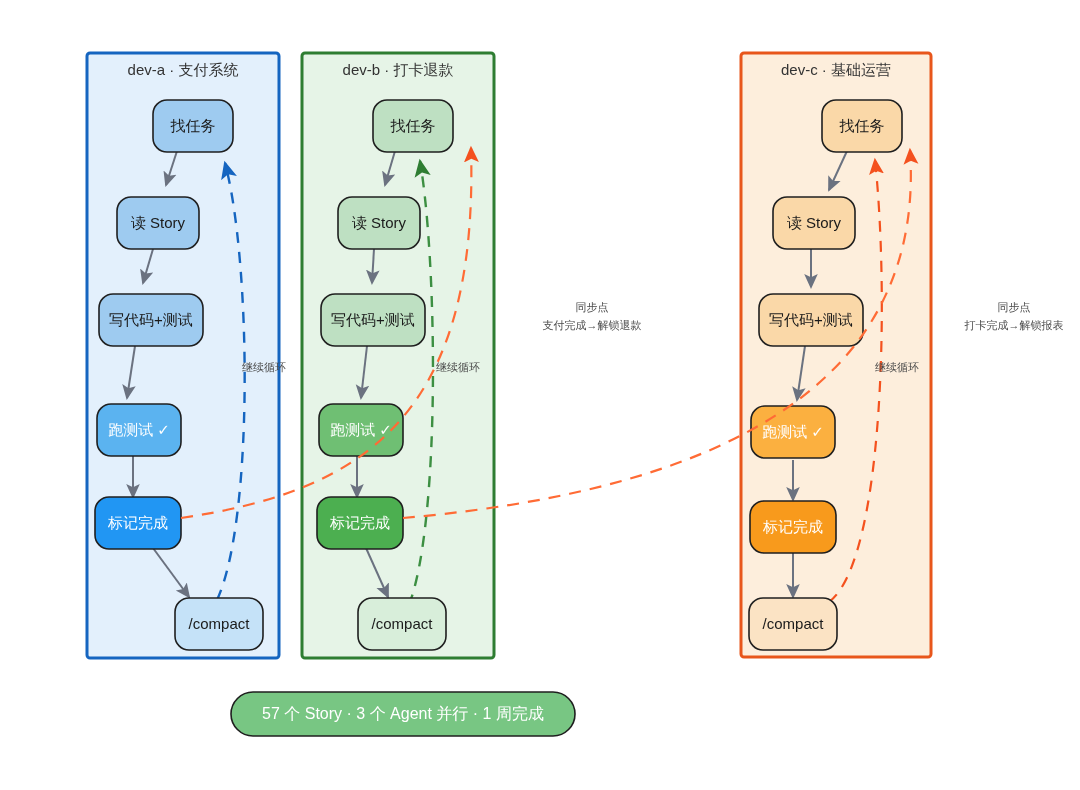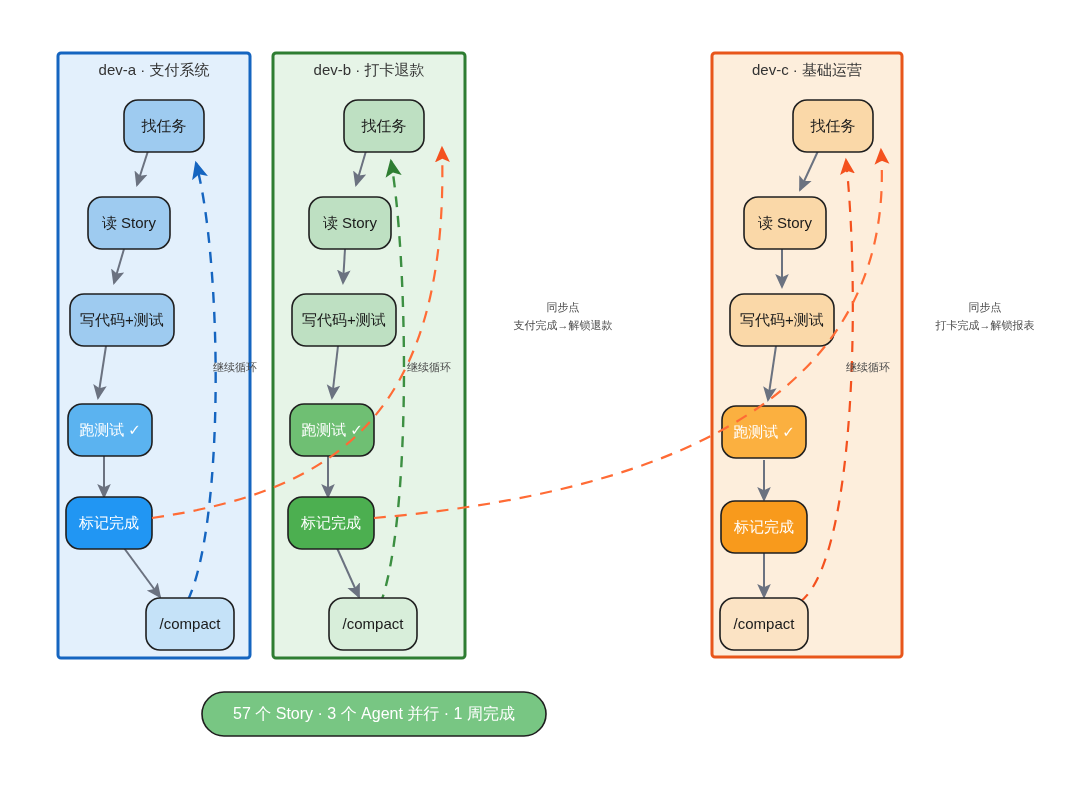--- a/index.html
+++ b/index.html
@@ -2,21 +2,21 @@
 <html><head>
 <meta charset="utf-8">
 <style>
   html,body{margin:0;padding:0;}
   body{
     width:1080px;height:790px;
     background:#ffffff;
     font-family:"Liberation Sans","DejaVu Sans",sans-serif;
     overflow:hidden;
   }
-  #stage{position:relative;width:1036px;height:790px;}
+  #stage{position:relative;width:1036px;height:790px;margin-left:29px;}
   svg#diagram{position:absolute;left:0;top:0;width:1080px;height:790px;}
   .panel-title{font-size:15px;fill:#333333;text-anchor:middle;dominant-baseline:middle;}
   .node-label{font-size:15px;text-anchor:middle;dominant-baseline:middle;}
   .node-label.dark{fill:#1a1a1a;}
   .node-label.light{fill:#ffffff;}
   .edge-label{font-size:11px;fill:#4a4a4a;text-anchor:middle;dominant-baseline:middle;}
   .sync-label{font-size:11px;fill:#4a4a4a;text-anchor:middle;dominant-baseline:middle;}
   .banner-label{font-size:16px;fill:#ffffff;text-anchor:middle;dominant-baseline:middle;}
   .flow-arrow{fill:none;stroke:#6b7280;stroke-width:2;}
   .node-rect{stroke:#1f1f1f;stroke-width:1.6;}

